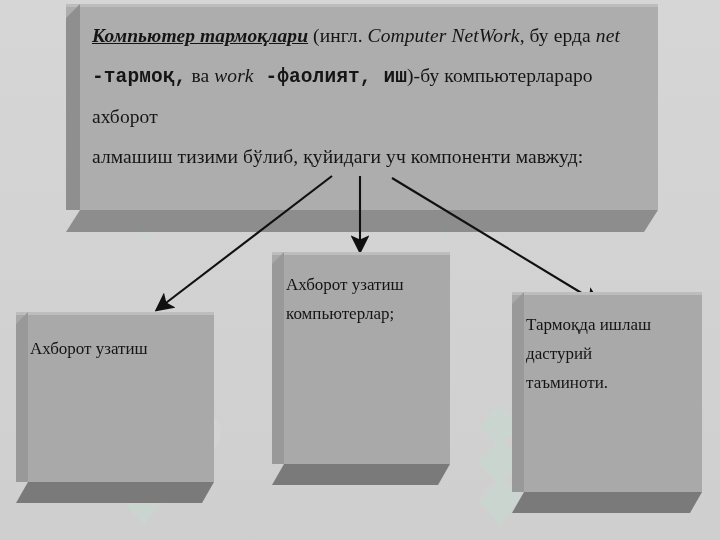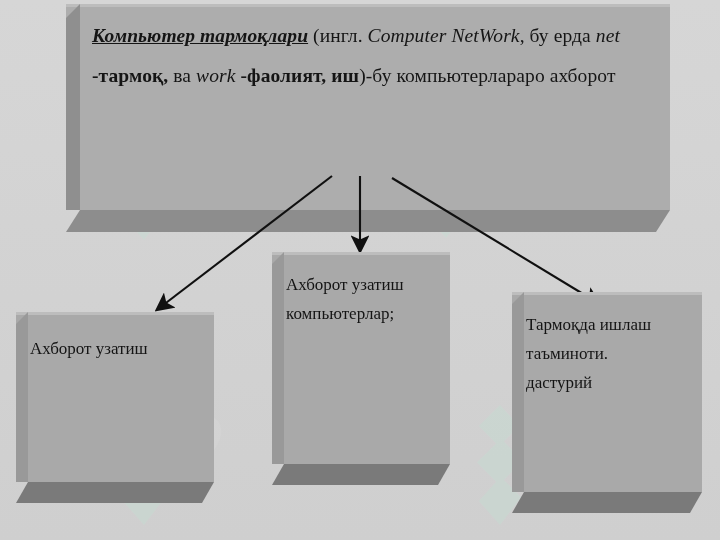--- a/index.html
+++ b/index.html
@@ -69,41 +69,40 @@
     height: 3px;
     background: #bdbdbd;
   }
 
   
   #main-box {
     left: 66px;
     top: 4px;
     width: 592px;
     height: 206px;
-    padding-left: 12px;
   }
   #main-box .face   { background:#adadad; }
   #main-box .side   { width: 14px; background: #8f8f8f;
                       clip-path: polygon(0 14px, 100% 0, 100% 100%, 0 100%); }
   #main-box .bottom { bottom: -22px; background:#8d8d8d;
                       clip-path: polygon(14px 0, 100% 0, calc(100% - 14px) 100%, 0 100%); }
 
   #main-text {
     position: absolute;
     left: 26px;
     top: 12px;
     width: 546px;
     color: #151515;
     font-size: 19.5px;
     line-height: 40px;
     letter-spacing: .1px;
   }
   #main-text .u  { font-weight: bold; font-style: italic; text-decoration: underline; }
   #main-text .it { font-style: italic; }
-  #main-text .b  { font-weight: bold; }
+  #main-text .b  { font-weight: bold; font-family: Liberation Mono, monospace; }
 
   
   .leafbox .face   { background:#a9a9a9; }
   .leafbox .side   { background:#999999; width:12px;
                      clip-path: polygon(0 12px, 100% 0, 100% 100%, 0 100%); }
   .leafbox .bottom { background:#7a7a7a;
                      clip-path: polygon(12px 0, 100% 0, calc(100% - 12px) 100%, 0 100%); }
   .leafbox .label {
     position: absolute;
     left: 14px;
@@ -175,20 +174,21 @@
     <div class="side"></div>
     <div class="bottom"></div>
 
     <div id="main-text">
       <div>
         <span class="u">Компьютер тармоқлари</span><span> (ингл. </span><span class="it">Computer NetWork</span><span>, бу ерда </span><span class="it">net</span>
       </div>
       <div>
         <span class="b">-тармоқ,</span><span> ва </span><span class="it">work</span><span class="b"> -фаолият, иш</span><span>)-бу компьютерлараро ахборот</span>
       </div>
+      <div>алмашиш тизими бўлиб, қуйидаги уч компоненти мавжуд:</div>
     </div>
   </div>
 
   <svg id="arrows" viewBox="0 0 720 540" xmlns="http://www.w3.org/2000/svg">
     <defs>
       <marker id="ah" markerWidth="9" markerHeight="9" refX="7" refY="4.5" orient="auto" markerUnits="strokeWidth">
         <path d="M0,0 L9,4.5 L0,9 L2,4.5 Z" fill="#101010"></path>
       </marker>
     </defs>
     <line x1="332" y1="176" x2="158" y2="309" stroke="#101010" stroke-width="2.1" marker-end="url(#ah)"></line>
@@ -217,18 +217,18 @@
     </div>
   </div>
 
   <div id="box-right" class="box3d leafbox">
     <div class="face"></div>
     <div class="topedge"></div>
     <div class="side"></div>
     <div class="bottom"></div>
     <div class="label">
       <div>Тармоқда ишлаш</div>
+      <div>дастурий</div>
       <div>таъминоти.</div>
-      <div>дастурий</div>
     </div>
   </div>
 
 </div>
 
 </body></html>

